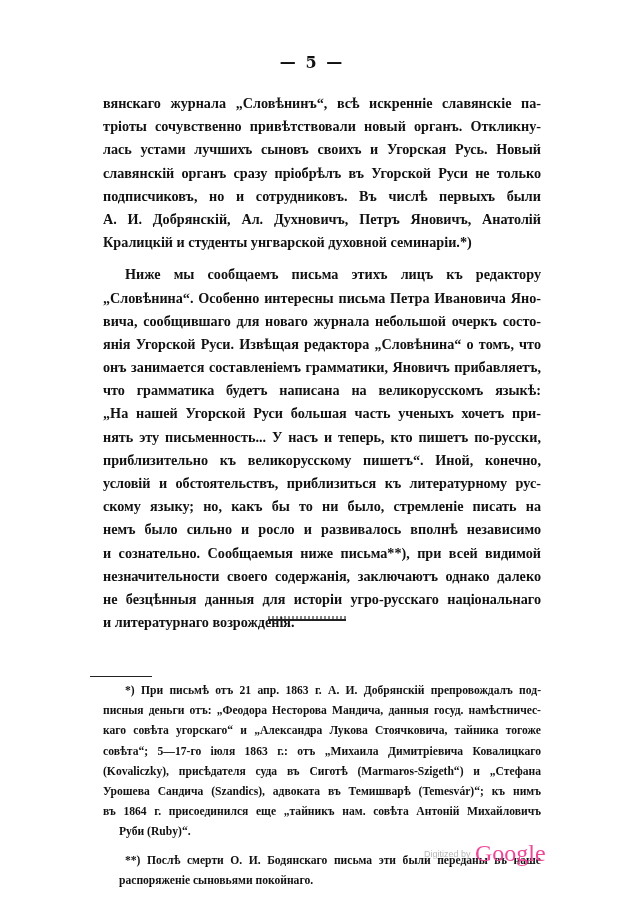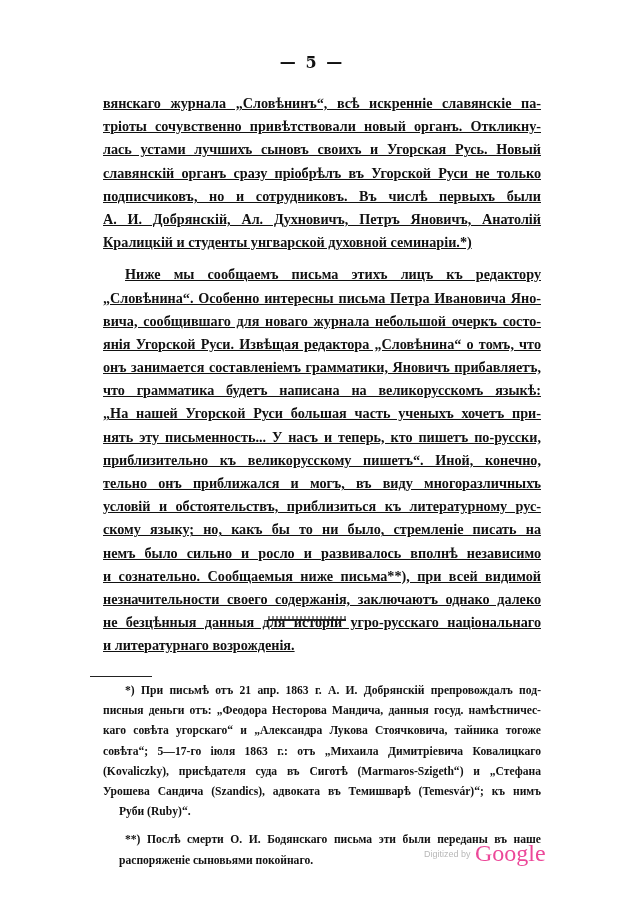--- a/index.html
+++ b/index.html
@@ -4,21 +4,21 @@
   <style>
     html, body { margin: 0; padding: 0; }
     body {
       width: 624px; height: 911px; background: #ffffff; position: relative; overflow: hidden;
       font-family: "DejaVu Serif", "Liberation Serif", serif; color: #111;
     }
     .page-number {
       position: absolute; top: 53px; left: 0; width: 624px; text-align: center;
       font-size: 16px; font-weight: bold; letter-spacing: 2px;
     }
-    .main-text { position: absolute; left: 103px; top: 92px; width: 438px; text-decoration: underline; }
+    .main-text { position: absolute; left: 103px; top: 92px; width: 438px; }
     .line {
       height: 23.2px; line-height: 23.2px; font-size: 14.2px; font-weight: bold;
       white-space: nowrap; text-align: justify; text-align-last: justify;
       font-family: "Liberation Serif", "DejaVu Serif", serif;
     }
     .line.last { text-align-last: left; }
     .line.indent { padding-left: 22px; }
     .separator {
       position: absolute; left: 268px; top: 619px; width: 78px; height: 0;
       border-top: 2px solid #222;
@@ -69,21 +69,20 @@
   <div style="margin-top:9px;">
     <div class="line indent">Ниже мы сообщаемъ письма этихъ лицъ къ редактору</div>
     <div class="line">„Словѣнина“. Особенно интересны письма Петра Ивановича Яно-</div>
     <div class="line">вича, сообщившаго для новаго журнала небольшой очеркъ состо-</div>
     <div class="line">янія Угорской Руси. Извѣщая редактора „Словѣнина“ о томъ, что</div>
     <div class="line">онъ занимается составленіемъ грамматики, Яновичъ прибавляетъ,</div>
     <div class="line">что грамматика будетъ написана на великорусскомъ языкѣ:</div>
     <div class="line">„На нашей Угорской Руси большая часть ученыхъ хочетъ при-</div>
     <div class="line">нять эту письменность... У насъ и теперь, кто пишетъ по-русски,</div>
     <div class="line">приблизительно къ великорусскому пишетъ“. Иной, конечно,</div>
-    <div class="line">тельно онъ приближался и могъ, въ виду многоразличныхъ</div>
     <div class="line">условій и обстоятельствъ, приблизиться къ литературному рус-</div>
     <div class="line">скому языку; но, какъ бы то ни было, стремленіе писать на</div>
     <div class="line">немъ было сильно и росло и развивалось вполнѣ независимо</div>
     <div class="line">и сознательно. Сообщаемыя ниже письма**), при всей видимой</div>
     <div class="line">незначительности своего содержанія, заключаютъ однако далеко</div>
     <div class="line">не безцѣнныя данныя для исторіи угро-русскаго національнаго</div>
     <div class="line last">и литературнаго возрожденія.</div>
   </div>
 </div>
 
@@ -93,20 +92,21 @@
 <div class="footnote-rule"></div>
 
 <div class="footnotes">
   <div>
     <div class="fline indent">*) При письмѣ отъ 21 апр. 1863 г. А. И. Добрянскій препровождалъ под-</div>
     <div class="fline">писныя деньги отъ: „Феодора Несторова Мандича, данныя госуд. намѣстничес-</div>
     <div class="fline">каго совѣта угорскаго“ и „Александра Лукова Стоячковича, тайника тогоже</div>
     <div class="fline">совѣта“; 5—17-го іюля 1863 г.: отъ „Михаила Димитріевича Ковалицкаго</div>
     <div class="fline">(Kovaliczky), присѣдателя суда въ Сиготѣ (Marmaros-Szigeth“) и „Стефана</div>
     <div class="fline">Урошева Сандича (Szandics), адвоката въ Темишварѣ (Temesvár)“; къ нимъ</div>
+    <div class="fline">въ 1864 г. присоединился еще „тайникъ нам. совѣта Антоній Михайловичъ</div>
     <div class="fline last">Руби (Ruby)“.</div>
   </div>
   <div>
     <div class="fline indent gap">**) Послѣ смерти О. И. Бодянскаго письма эти были переданы въ наше</div>
     <div class="fline last">распоряженіе сыновьями покойнаго.</div>
   </div>
 </div>
 
 <div class="watermark">
   <span class="small">Digitized by</span>

